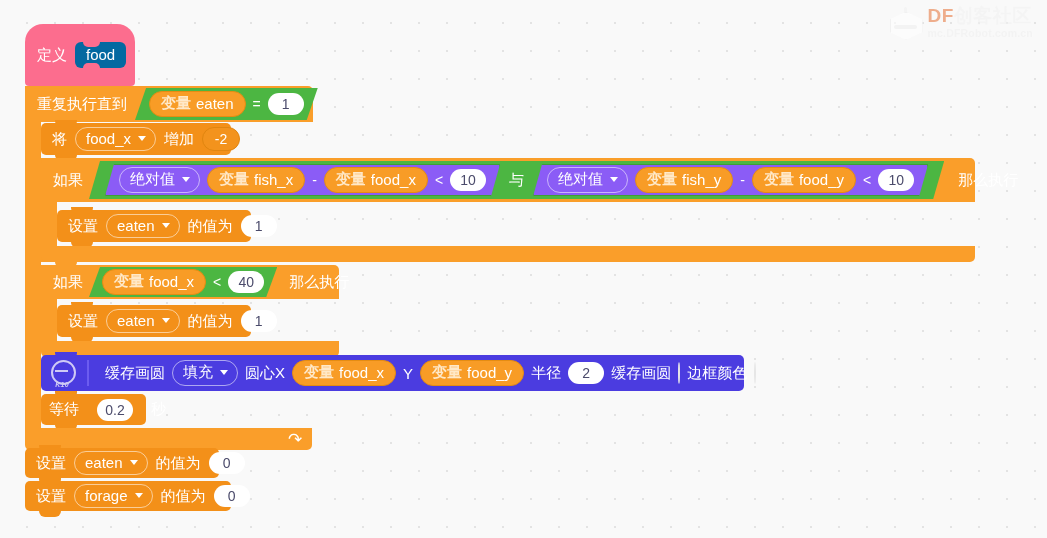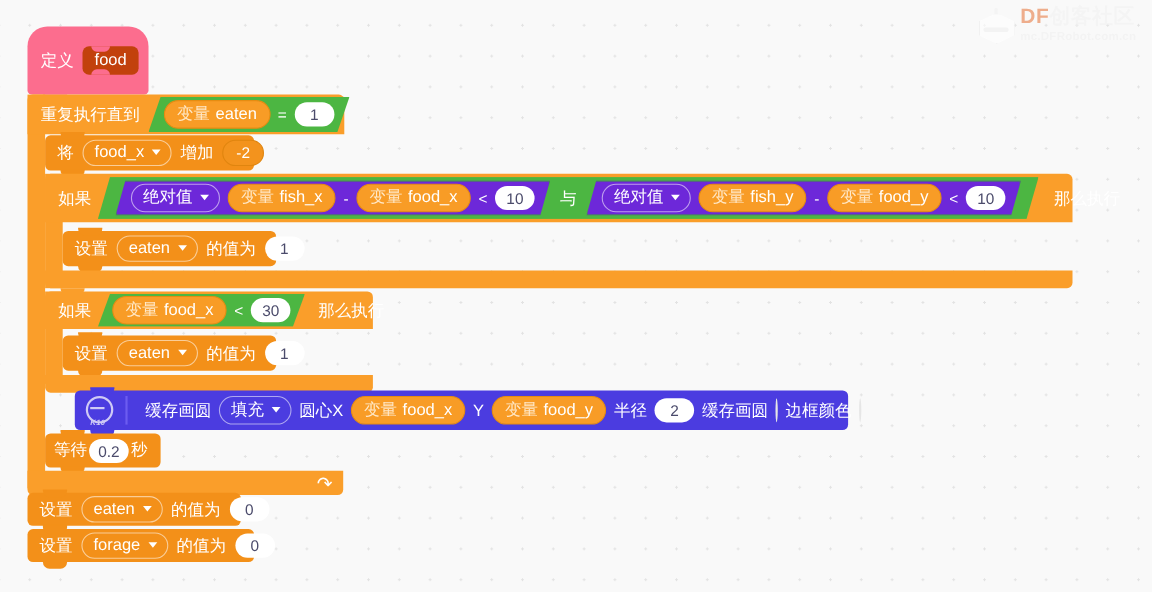--- a/index.html
+++ b/index.html
@@ -160,21 +160,21 @@
     align-items: center;
     gap: 5px;
     background: #f89c26;
     border: 1.5px solid #e58c12;
     border-radius: 13px;
     padding: 2px 11px 3px;
     font-size: 15px;
     color: #fff;
     white-space: nowrap;
   }
-  .varpill .vk { color: #ffe9c9; }
+  .varpill .vk { color: #ffe9c9; font-weight: bold; }
 
   
   .swatch {
     width: 20px; height: 20px;
     border-radius: 50%;
     background: #fff;
     border: 1px solid #e6e6e6;
     display: inline-block;
   }
   .hex-outer {
@@ -184,21 +184,21 @@
     background: #4cb642;
     height: 34px;
     padding: 0 18px;
     box-sizing: border-box;
     clip-path: polygon(11px 0, 100% 0, 100% 0, calc(100% - 11px) 100%, 0 100%);
   }
   .hex-inner {
     display: inline-flex;
     align-items: center;
     gap: 7px;
-    background: #6d28d9;
+    background: #8b5cf6;
     border: 1.5px solid #3f9e36;
     height: 28px;
     padding: 0 14px;
     box-sizing: border-box;
     clip-path: polygon(9px 0, 100% 0, calc(100% - 9px) 100%, 0 100%);
   }
 
   
   .k10 {
     width: 26px; height: 27px;
@@ -259,21 +259,21 @@
   <div class="wm-text">
     <div class="wm-title">
       <span class="wm-df">DF</span><span class="wm-cn">创客社区</span>
     </div>
     <div class="wm-sub">mc.DFRobot.com.cn</div>
   </div>
 </div>
 
 <div class="blk pink" style="left:25px; top:24px; width:110px; height:62px; border-radius:18px 18px 4px 4px; padding-left:12px; gap:8px;">
   <span class="lbl">定义</span>
-  <span style="background:#c2410c; border-radius:6px; padding:4px 11px 5px; position:relative;text-align:center;">
+  <span style="background:#0369a1; border-radius:6px; padding:4px 11px 5px; position:relative;text-align:center;">
     <span style="position:absolute; left:8px; top:0; width:17px; height:5px; background:#fc6d8e; border-radius:0 0 5px 5px;"></span>
     <span style="position:absolute; left:8px; bottom:0; width:17px; height:5px; background:#fc6d8e; border-radius:5px 5px 0 0;"></span>
     <span>food</span>
   </span>
 </div>
 
 <div style="position:absolute; left:39px; top:86px; width:22px; height:7px; background:#fc6d8e; border-radius:0 0 7px 7px;"></div>
 
 <div class="orange" style="position:absolute; left:25px; top:86px; width:16px; height:358px;"></div>
 
@@ -362,37 +362,37 @@
 
 <div class="orange" style="position:absolute; left:41px; top:265px; width:16px; height:84px;"></div>
 <div class="blk orange" style="left:41px; top:265px; width:298px; height:34px; border-radius:5px 5px 0 0; padding-left:12px; gap:6px;">
   <span class="lbl">如果</span>
   <span class="hex-outer" style="height:30px; padding:0 13px; gap:7px;">
     <span class="varpill">
       <span class="vk">变量</span>
       <span>food_x</span>
     </span>
     <span class="lbl" style="font-size:14px;">&lt;</span>
-    <span class="num">30</span>
+    <span class="num">40</span>
   </span>
   <span class="lbl" style="margin-left:6px;">那么执行</span>
 </div>
 
 <div class="blk orange-d notch-top notch-bot" style="left:57px; top:305px; width:194px; height:32px; border-radius:5px; padding-left:11px; gap:8px;">
   <span class="lbl">设置</span>
   <span class="field ghost">
     <span>eaten</span>
     <i class="caret"></i>
   </span>
   <span class="lbl">的值为</span>
   <span class="num">1</span>
 </div>
 <div class="orange" style="position:absolute; left:41px; top:341px; width:298px; height:16px; border-radius:0 0 5px 5px;"></div>
 
-<div class="blk purple notch-top notch-bot" style="left:41px; top:355px; width:703px; height:36px; border-radius:5px; padding-left:8px; gap:7px;margin-left:27px;">
+<div class="blk purple notch-top notch-bot" style="left:41px; top:355px; width:703px; height:36px; border-radius:5px; padding-left:8px; gap:7px;">
   <span class="k10">
     <span class="ring"></span>
     <span class="k10t">K10</span>
   </span>
   <span class="pbar"></span>
   <span class="lbl">缓存画圆</span>
   <span class="field ghost">
     <span>填充</span>
     <i class="caret"></i>
   </span>
@@ -407,21 +407,21 @@
     <span>food_y</span>
   </span>
   <span class="lbl">半径</span>
   <span class="num">2</span>
   <span class="lbl">缓存画圆</span>
   <span class="swatch" style="background: rgb(255, 255, 255);"></span>
   <span class="lbl">边框颜色</span>
   <span class="swatch" style="background: rgb(255, 255, 255);"></span>
 </div>
 
-<div class="blk orange-d notch-top notch-bot" style="left:41px; top:394px; width:105px; height:31px; border-radius:5px; padding-left:8px; gap:2px;">
+<div class="blk orange-d notch-top notch-bot" style="left:41px; top:394px; width:105px; height:31px; border-radius:5px; padding-left:8px; gap:18px;">
   <span class="lbl">等待</span>
   <span class="num">0.2</span>
   <span class="lbl">秒</span>
 </div>
 
 <div class="blk orange" style="left:25px; top:428px; width:287px; height:22px; border-radius:0 0 5px 5px; justify-content:flex-end; padding-right:10px;">
   <span class="looparrow">↶</span>
 </div>
 
 <div class="blk orange-d notch-top notch-bot" style="left:25px; top:448px; width:194px; height:30px; border-radius:5px; padding-left:11px; gap:8px;">

